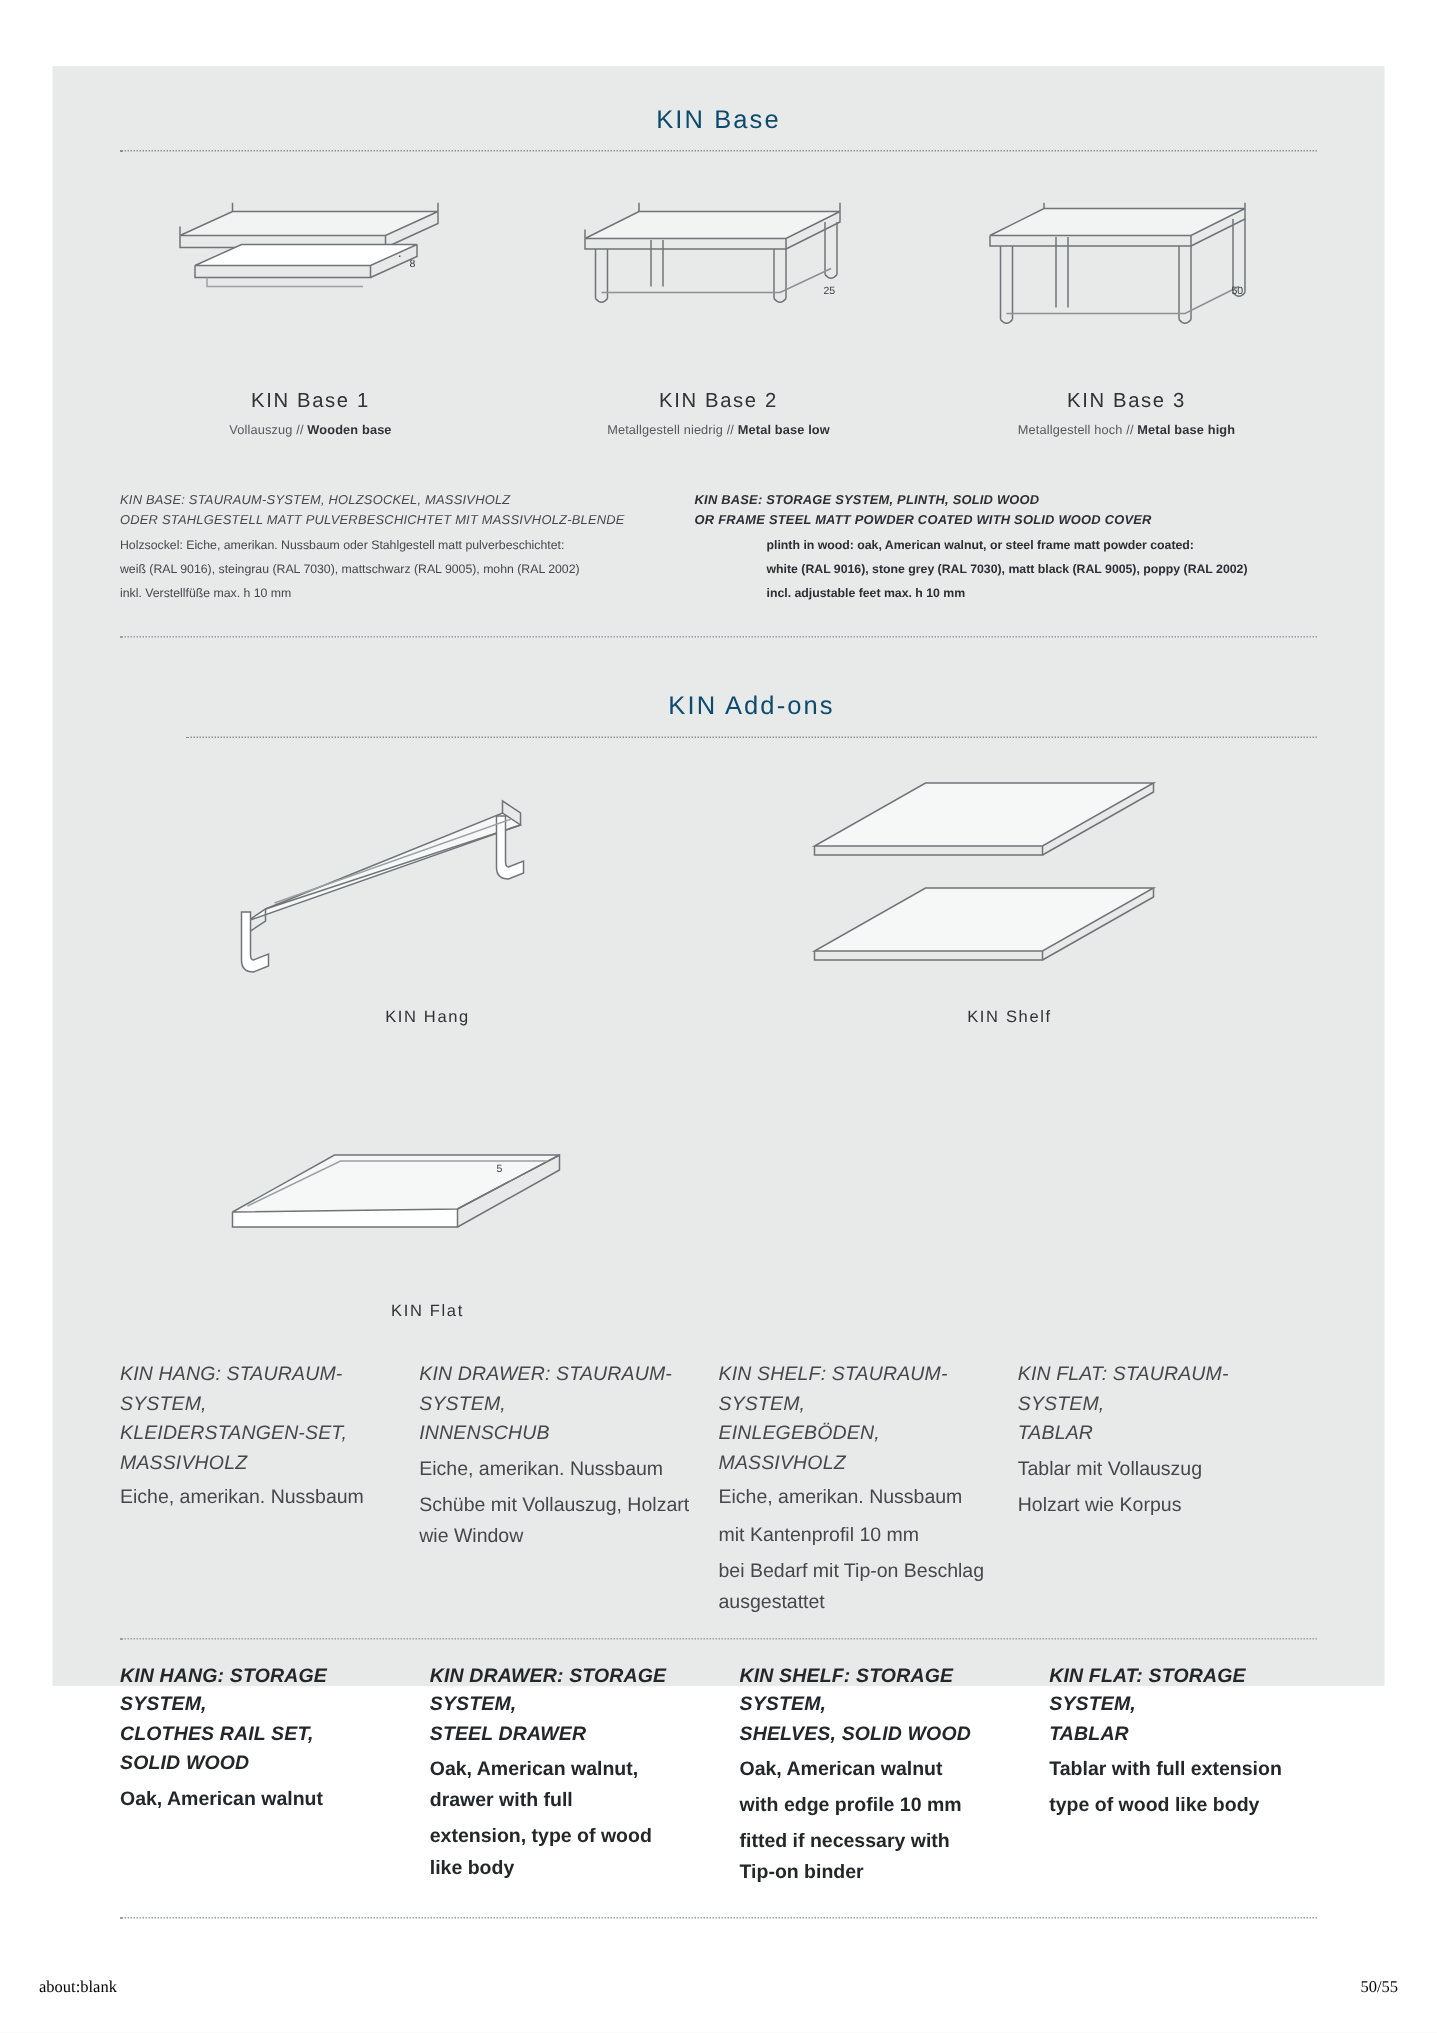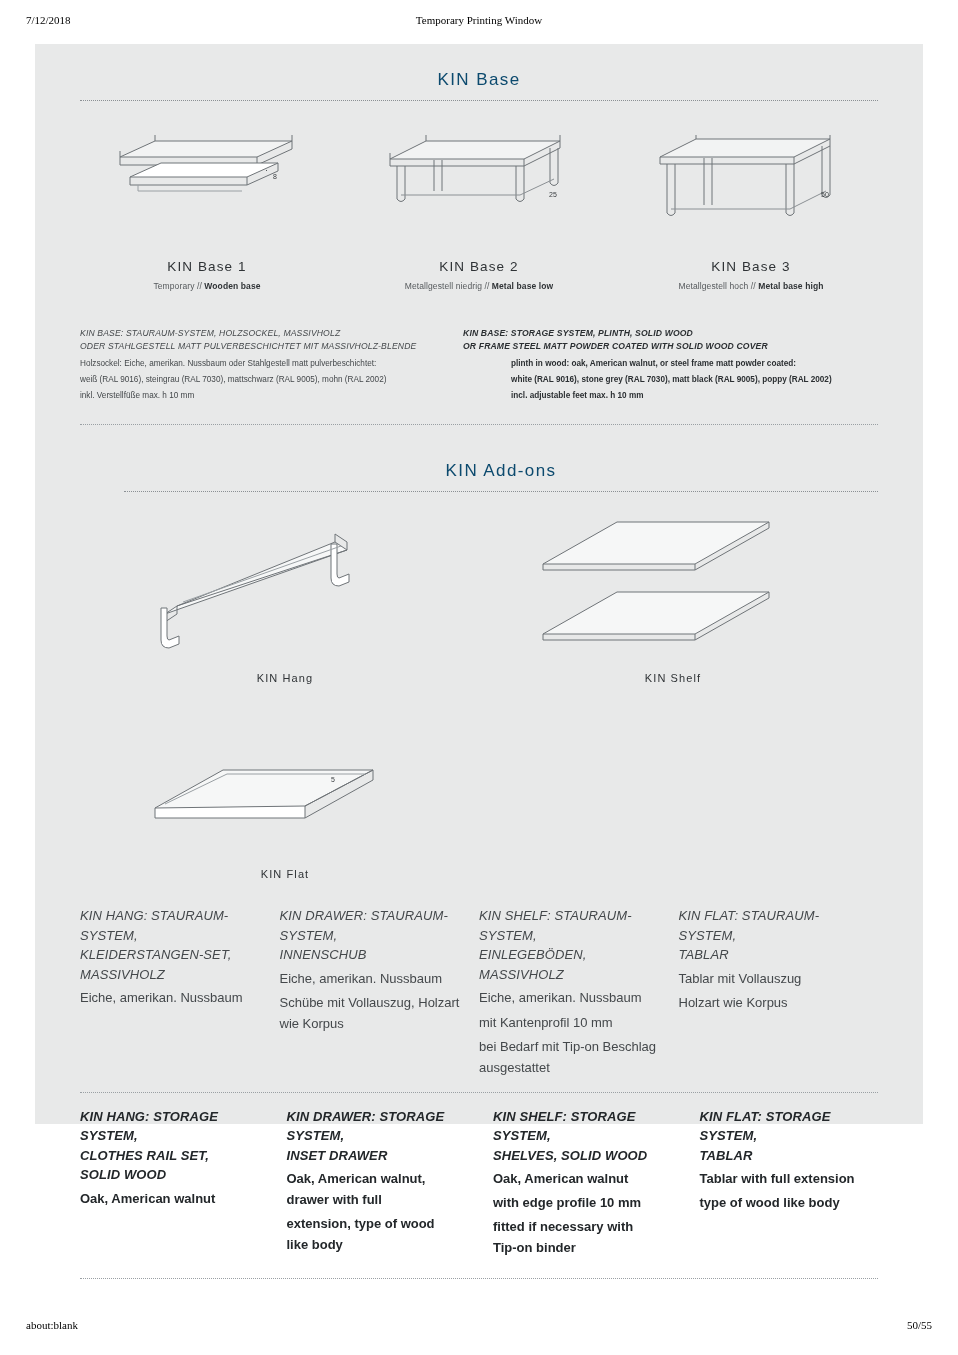--- a/index.html
+++ b/index.html
@@ -149,24 +149,20 @@
     position: absolute;
     font-size: 7px;
     color: #3c4043;
   }
 </style>
 </head>
 <body>
 
 <div class="page">
 
-  <div class="print-header">
-    <span class="left">7/12/2018</span>
-    <span class="center">Temporary Printing Window</span>
-  </div>
 
   <div class="sheet">
 
     <div style="padding-top:26px;">
       <div class="section-title">KIN Base</div>
       <div class="dotted"></div>
     </div>
 
     <div class="variants">
 
@@ -185,21 +181,21 @@
               <path d="M38 42 L38 50 L155 50 L155 42"></path>
               <path d="M155 50 L186 36 L186 28"></path>
               <path d="M46 50 L46 56 L150 56" stroke="#9aa0a4"></path>
             </g>
           </svg>
           <span class="dim" style="left:196px; top:38px;">8</span>
           <span class="dim" style="left:188px; top:30px; font-size:9px;">·</span>
         </div>
         <div class="name">KIN Base 1</div>
         <div class="sub">
-          <span>Temporary //</span>
+          <span>Vollauszug //</span>
           <b>Wooden base</b>
         </div>
       </div>
 
       <div class="variant">
         <div class="art">
           <svg width="230" height="110" viewBox="0 0 230 110" style="margin:0 auto;">
             <g fill="none" stroke="#6f7478" stroke-width="1">
               <path d="M26 24 L160 24 L196 6 L62 6 Z" fill="#f2f3f3"></path>
               <path d="M26 24 L26 31 L160 31 L160 24"></path>
@@ -332,21 +328,21 @@
     <div class="addon-specs">
       <div class="col">
         <div class="title">KIN HANG: STAURAUM-SYSTEM,</div>
         <div class="title">KLEIDERSTANGEN-SET, MASSIVHOLZ</div>
         <div class="lines">Eiche, amerikan. Nussbaum</div>
       </div>
       <div class="col">
         <div class="title">KIN DRAWER: STAURAUM-SYSTEM,</div>
         <div class="title">INNENSCHUB</div>
         <div class="lines">Eiche, amerikan. Nussbaum</div>
-        <div class="lines">Schübe mit Vollauszug, Holzart wie Korpus</div>
+        <div class="lines">Schübe mit Vollauszug, Holzart wie Window</div>
       </div>
       <div class="col">
         <div class="title">KIN SHELF: STAURAUM-SYSTEM,</div>
         <div class="title">EINLEGEBÖDEN, MASSIVHOLZ</div>
         <div class="lines">Eiche, amerikan. Nussbaum</div>
         <div class="lines">mit Kantenprofil 10 mm</div>
         <div class="lines">bei Bedarf mit Tip-on Beschlag ausgestattet</div>
       </div>
       <div class="col">
         <div class="title">KIN FLAT: STAURAUM-SYSTEM,</div>
@@ -359,21 +355,21 @@
     <div class="dotted thin" style="margin-top:14px;"></div>
 
     <div class="addon-specs en" style="margin-top:14px;gap:28px;">
       <div class="col">
         <div class="title">KIN HANG: STORAGE SYSTEM,</div>
         <div class="title">CLOTHES RAIL SET, SOLID WOOD</div>
         <div class="lines">Oak, American walnut</div>
       </div>
       <div class="col">
         <div class="title">KIN DRAWER: STORAGE SYSTEM,</div>
-        <div class="title">INSET DRAWER</div>
+        <div class="title">STEEL DRAWER</div>
         <div class="lines">Oak, American walnut, drawer with full</div>
         <div class="lines">extension, type of wood like body</div>
       </div>
       <div class="col">
         <div class="title">KIN SHELF: STORAGE SYSTEM,</div>
         <div class="title">SHELVES, SOLID WOOD</div>
         <div class="lines">Oak, American walnut</div>
         <div class="lines">with edge profile 10 mm</div>
         <div class="lines">fitted if necessary with Tip-on binder</div>
       </div>

